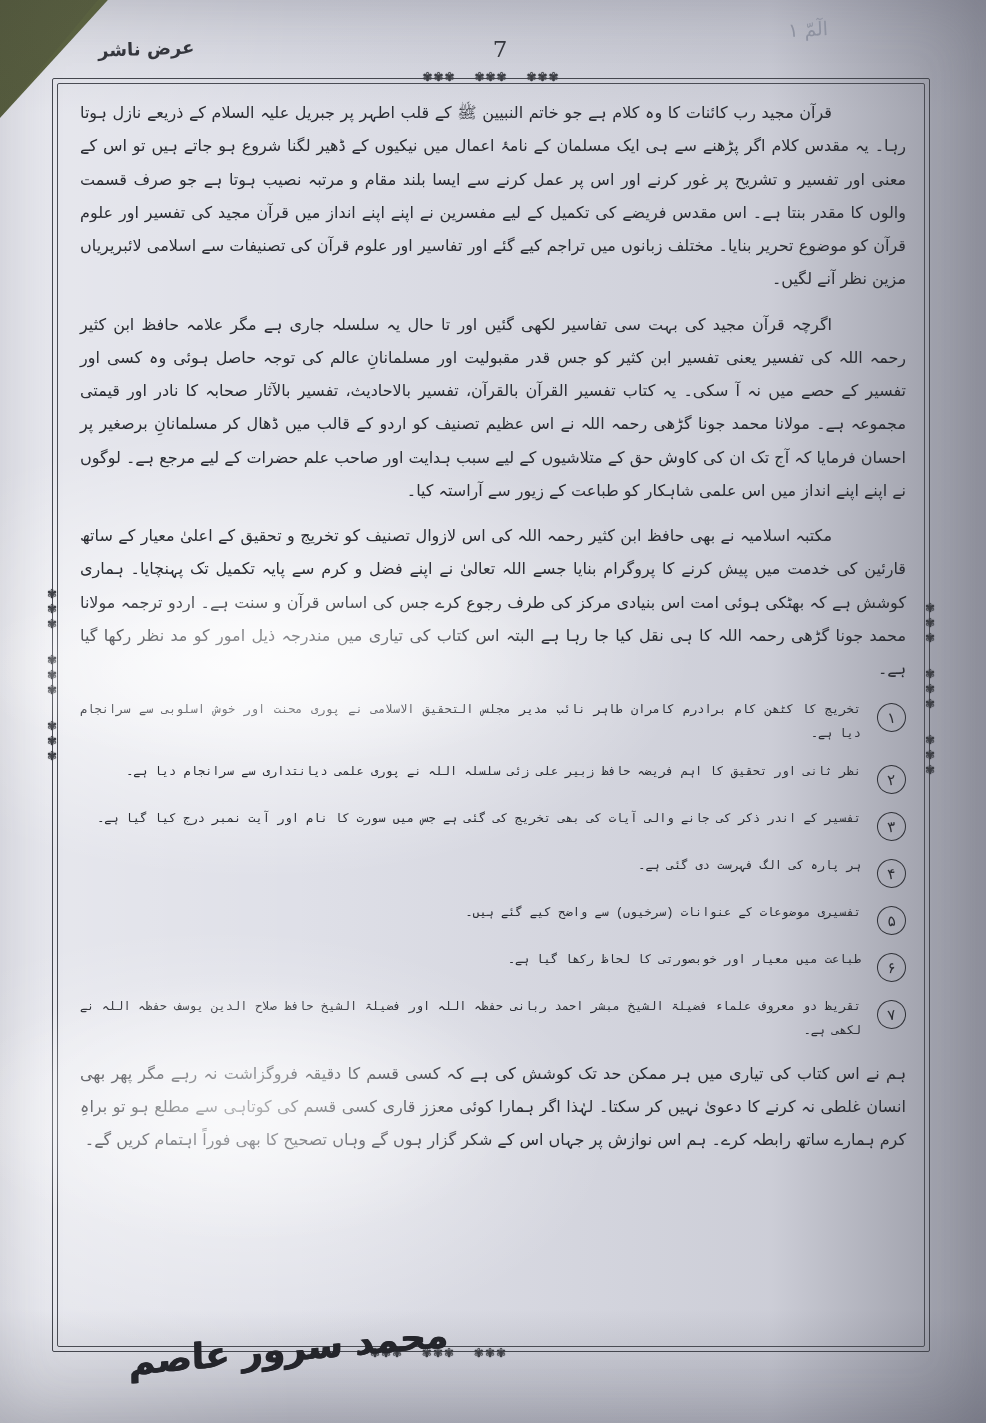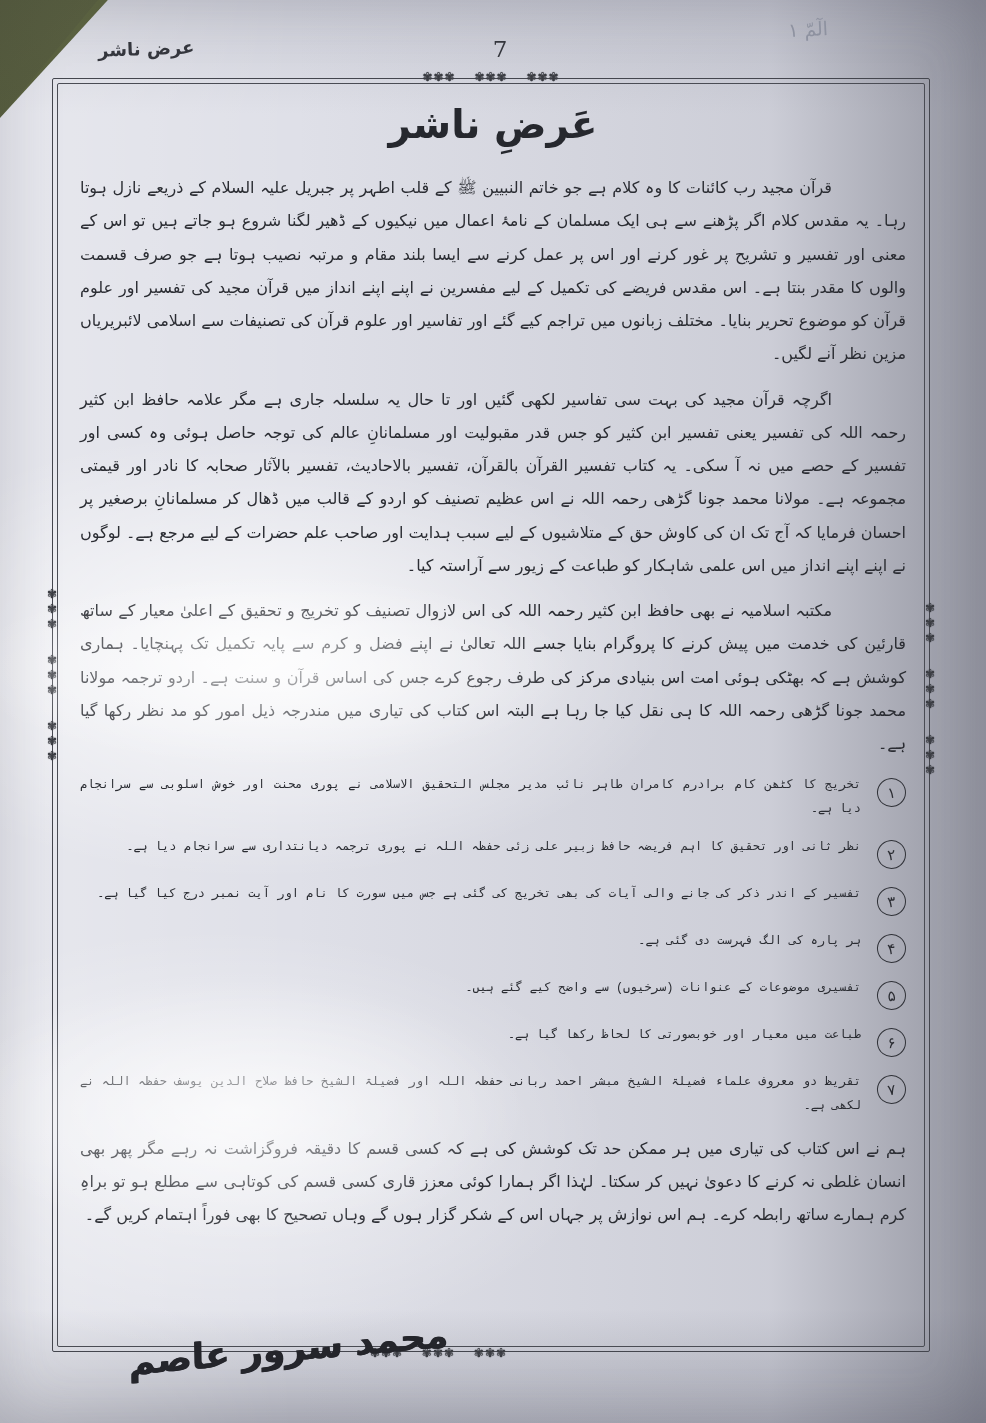--- a/index.html
+++ b/index.html
@@ -99,34 +99,33 @@
   <span class="corner-marker">الٓمّ ۱</span>
 
   <div class="frame">
     <span class="orn orn-top">✾✾✾ ✾✾✾ ✾✾✾</span>
     <span class="orn orn-bottom">✾✾✾ ✾✾✾ ✾✾✾</span>
     <span class="orn orn-left">✾✾✾ ✾✾✾ ✾✾✾</span>
     <span class="orn orn-right">✾✾✾ ✾✾✾ ✾✾✾</span>
   </div>
 
   <div class="content">
-    <div class="doc-title">عَرضِ ناشر</div>
 
     <p class="para indent">قرآن مجید رب کائنات کا وہ کلام ہے جو خاتم النبیین ﷺ کے قلب اطہر پر جبریل علیہ السلام کے ذریعے نازل ہوتا رہا۔ یہ مقدس کلام اگر پڑھنے سے ہی ایک مسلمان کے نامۂ اعمال میں نیکیوں کے ڈھیر لگنا شروع ہو جاتے ہیں تو اس کے معنی اور تفسیر و تشریح پر غور کرنے اور اس پر عمل کرنے سے ایسا بلند مقام و مرتبہ نصیب ہوتا ہے جو صرف قسمت والوں کا مقدر بنتا ہے۔ اس مقدس فریضے کی تکمیل کے لیے مفسرین نے اپنے اپنے انداز میں قرآن مجید کی تفسیر اور علوم قرآن کو موضوع تحریر بنایا۔ مختلف زبانوں میں تراجم کیے گئے اور تفاسیر اور علوم قرآن کی تصنیفات سے اسلامی لائبریریاں مزین نظر آنے لگیں۔</p>
     <p class="para indent">اگرچہ قرآن مجید کی بہت سی تفاسیر لکھی گئیں اور تا حال یہ سلسلہ جاری ہے مگر علامہ حافظ ابن کثیر رحمہ اللہ کی تفسیر یعنی تفسیر ابن کثیر کو جس قدر مقبولیت اور مسلمانانِ عالم کی توجہ حاصل ہوئی وہ کسی اور تفسیر کے حصے میں نہ آ سکی۔ یہ کتاب تفسیر القرآن بالقرآن، تفسیر بالاحادیث، تفسیر بالآثار صحابہ کا نادر اور قیمتی مجموعہ ہے۔ مولانا محمد جونا گڑھی رحمہ اللہ نے اس عظیم تصنیف کو اردو کے قالب میں ڈھال کر مسلمانانِ برصغیر پر احسان فرمایا کہ آج تک ان کی کاوش حق کے متلاشیوں کے لیے سبب ہدایت اور صاحب علم حضرات کے لیے مرجع ہے۔ لوگوں نے اپنے اپنے انداز میں اس علمی شاہکار کو طباعت کے زیور سے آراستہ کیا۔</p>
     <p class="para indent">مکتبہ اسلامیہ نے بھی حافظ ابن کثیر رحمہ اللہ کی اس لازوال تصنیف کو تخریج و تحقیق کے اعلیٰ معیار کے ساتھ قارئین کی خدمت میں پیش کرنے کا پروگرام بنایا جسے اللہ تعالیٰ نے اپنے فضل و کرم سے پایہ تکمیل تک پہنچایا۔ ہماری کوشش ہے کہ بھٹکی ہوئی امت اس بنیادی مرکز کی طرف رجوع کرے جس کی اساس قرآن و سنت ہے۔ اردو ترجمہ مولانا محمد جونا گڑھی رحمہ اللہ کا ہی نقل کیا جا رہا ہے البتہ اس کتاب کی تیاری میں مندرجہ ذیل امور کو مد نظر رکھا گیا ہے۔</p>
 
     <ul class="num-list">
       <li class="num-item">
         <span class="num-badge">۱</span>
         <span class="num-text">تخریج کا کٹھن کام برادرم کامران طاہر نائب مدیر مجلس التحقیق الاسلامی نے پوری محنت اور خوش اسلوبی سے سرانجام دیا ہے۔</span>
       </li>
       <li class="num-item">
         <span class="num-badge">۲</span>
-        <span class="num-text">نظر ثانی اور تحقیق کا اہم فریضہ حافظ زبیر علی زئی حفظہ اللہ نے پوری ترجمہ دیانتداری سے سرانجام دیا ہے۔</span>
+        <span class="num-text">نظر ثانی اور تحقیق کا اہم فریضہ حافظ زبیر علی زئی سلسلہ اللہ نے پوری علمی دیانتداری سے سرانجام دیا ہے۔</span>
       </li>
       <li class="num-item">
         <span class="num-badge">۳</span>
         <span class="num-text">تفسیر کے اندر ذکر کی جانے والی آیات کی بھی تخریج کی گئی ہے جس میں سورت کا نام اور آیت نمبر درج کیا گیا ہے۔</span>
       </li>
       <li class="num-item">
         <span class="num-badge">۴</span>
         <span class="num-text">ہر پارہ کی الگ فہرست دی گئی ہے۔</span>
       </li>
       <li class="num-item">

